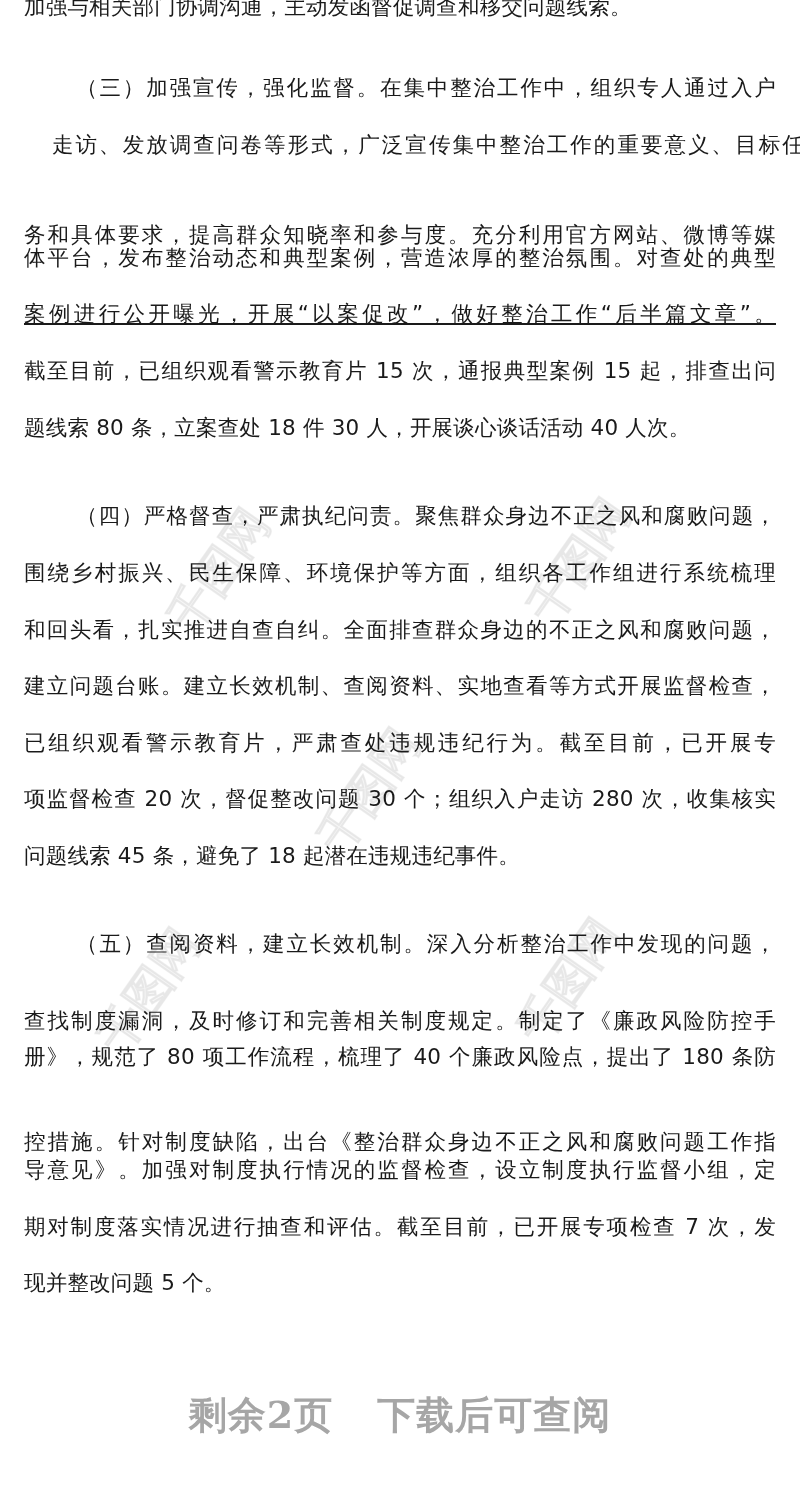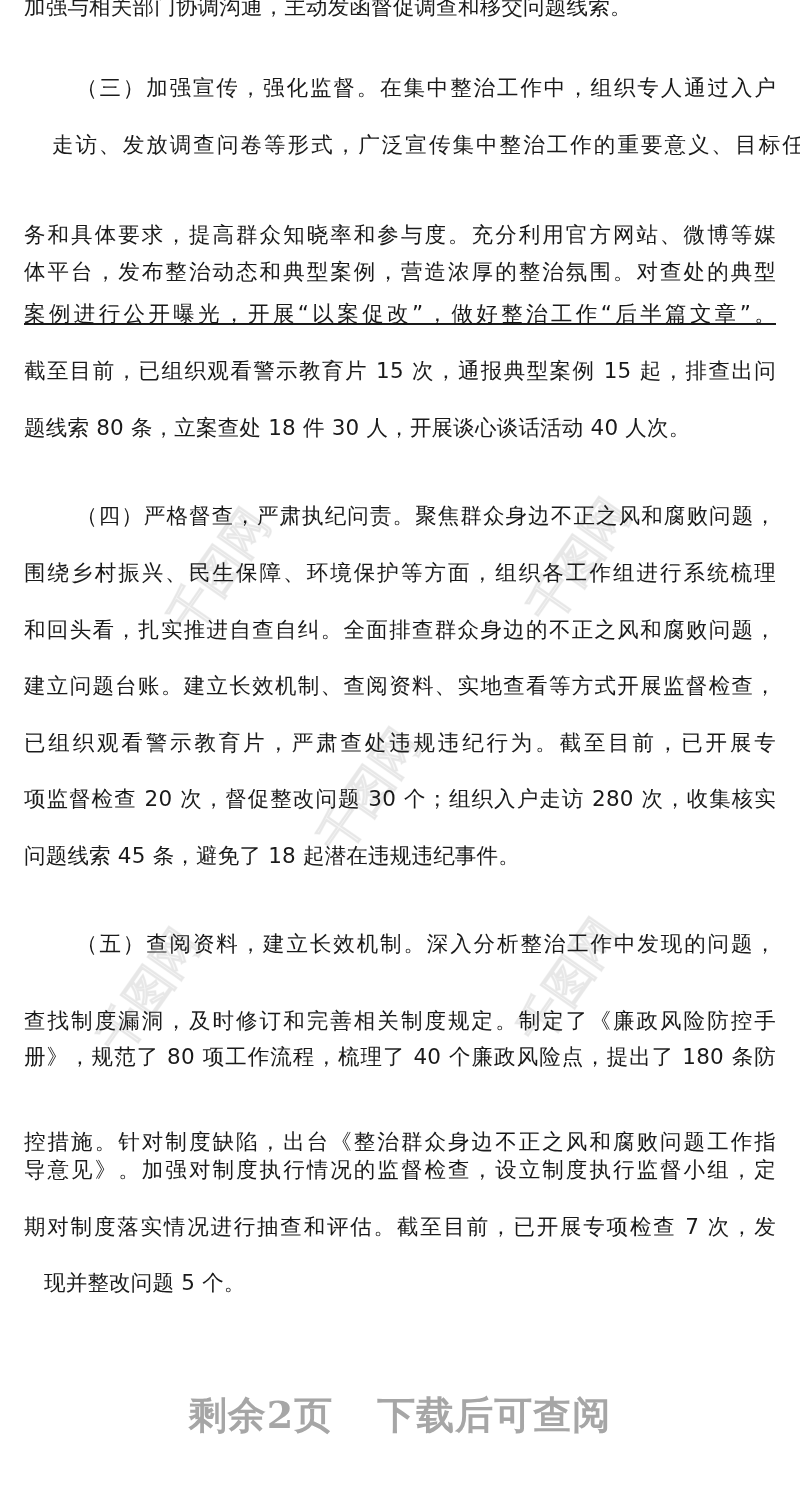--- a/index.html
+++ b/index.html
@@ -28,36 +28,36 @@
       <div class="wm" style="left: 510px; top: 530px;">千图网</div>
       <div class="wm" style="left: 300px; top: 760px;">千图网</div>
       <div class="wm" style="left: 80px; top: 960px;">千图网</div>
       <div class="wm" style="left: 500px; top: 950px;">千图网</div>
     </div>
   <div id="text-layer">
       <div class="line last" style="top: -8px;">加强与相关部门协调沟通，主动发函督促调查和移交问题线索。</div>
       <div class="line indent" style="top: 73px;">（三）加强宣传，强化监督。在集中整治工作中，组织专人通过入户</div>
       <div class="line" style="top: 130px; margin-left: 28px;">走访、发放调查问卷等形式，广泛宣传集中整治工作的重要意义、目标任</div>
       <div class="line" style="top: 196px; margin-top: 24px;">务和具体要求，提高群众知晓率和参与度。充分利用官方网站、微博等媒</div>
-      <div class="line" style="top: 257px;">体平台，发布整治动态和典型案例，营造浓厚的整治氛围。对查处的典型</div>
+      <div class="line" style="top: 243px;">体平台，发布整治动态和典型案例，营造浓厚的整治氛围。对查处的典型</div>
       <div class="line" style="top: 299px; text-decoration: underline;">案例进行公开曝光，开展“以案促改”，做好整治工作“后半篇文章”。</div>
       <div class="line" style="top: 356px;">截至目前，已组织观看警示教育片 15 次，通报典型案例 15 起，排查出问</div>
       <div class="line last" style="top: 413px;">题线索 80 条，立案查处 18 件 30 人，开展谈心谈话活动 40 人次。</div>
       <div class="line indent" style="top: 501px;">（四）严格督查，严肃执纪问责。聚焦群众身边不正之风和腐败问题，</div>
       <div class="line" style="top: 558px;">围绕乡村振兴、民生保障、环境保护等方面，组织各工作组进行系统梳理</div>
       <div class="line" style="top: 615px;">和回头看，扎实推进自查自纠。全面排查群众身边的不正之风和腐败问题，</div>
       <div class="line" style="top: 671px;">建立问题台账。建立长效机制、查阅资料、实地查看等方式开展监督检查，</div>
       <div class="line" style="top: 728px;">已组织观看警示教育片，严肃查处违规违纪行为。截至目前，已开展专</div>
       <div class="line" style="top: 784px;">项监督检查 20 次，督促整改问题 30 个；组织入户走访 280 次，收集核实</div>
       <div class="line last" style="top: 841px;">问题线索 45 条，避免了 18 起潜在违规违纪事件。</div>
       <div class="line indent" style="top: 929px;">（五）查阅资料，建立长效机制。深入分析整治工作中发现的问题，</div>
       <div class="line" style="top: 986px; margin-top: 20px;">查找制度漏洞，及时修订和完善相关制度规定。制定了《廉政风险防控手</div>
       <div class="line" style="top: 1042px;">册》，规范了 80 项工作流程，梳理了 40 个廉政风险点，提出了 180 条防</div>
       <div class="line" style="top: 1127px;">控措施。针对制度缺陷，出台《整治群众身边不正之风和腐败问题工作指</div>
       <div class="line" style="top: 1155px;">导意见》。加强对制度执行情况的监督检查，设立制度执行监督小组，定</div>
       <div class="line" style="top: 1212px;">期对制度落实情况进行抽查和评估。截至目前，已开展专项检查 7 次，发</div>
-      <div class="line last" style="top: 1268px; margin-left: 20px;">现并整改问题 5 个。</div>
+      <div class="line last" style="top: 1268px;">现并整改问题 5 个。</div>
     </div>
 
   <div class="footer-notice">
     <span>剩余2页</span><span class="gap"></span><span>下载后可查阅</span>
   </div>
 </div>
 
 </body></html>

